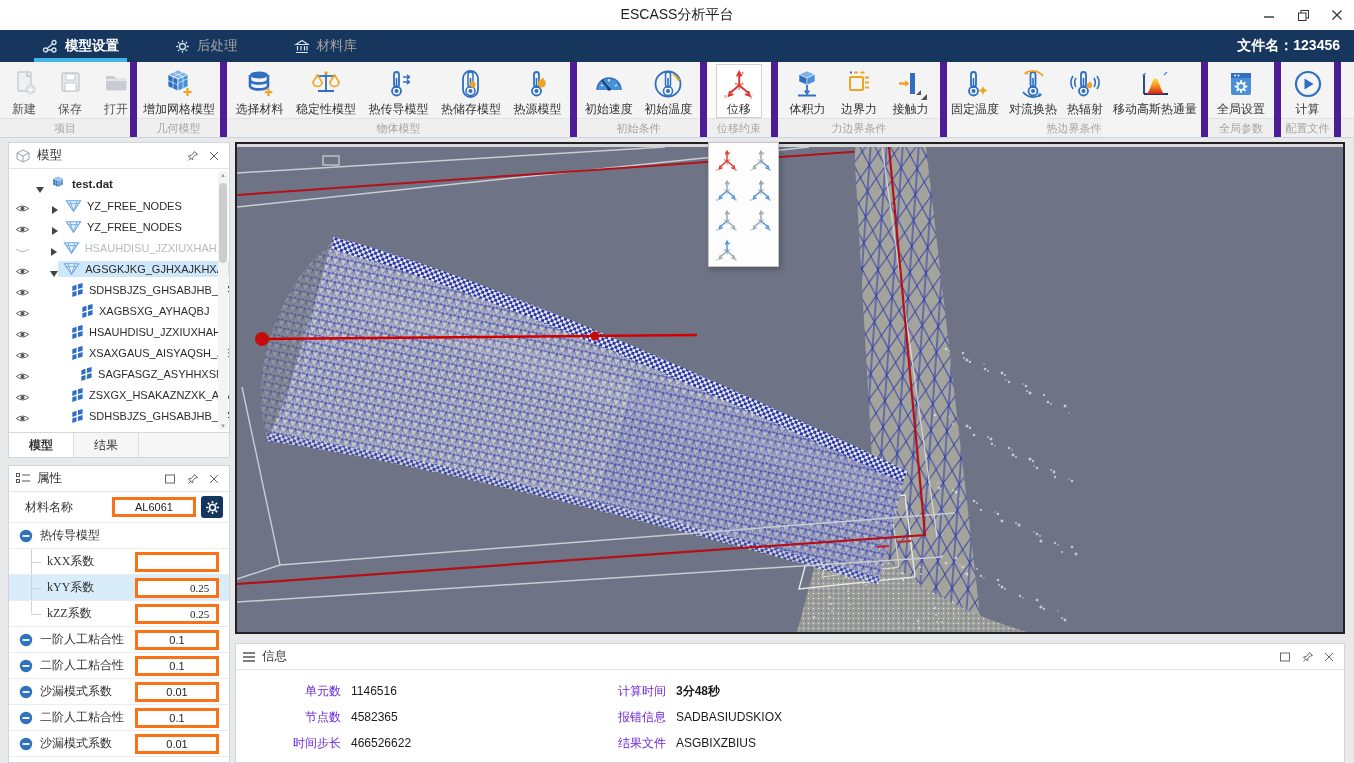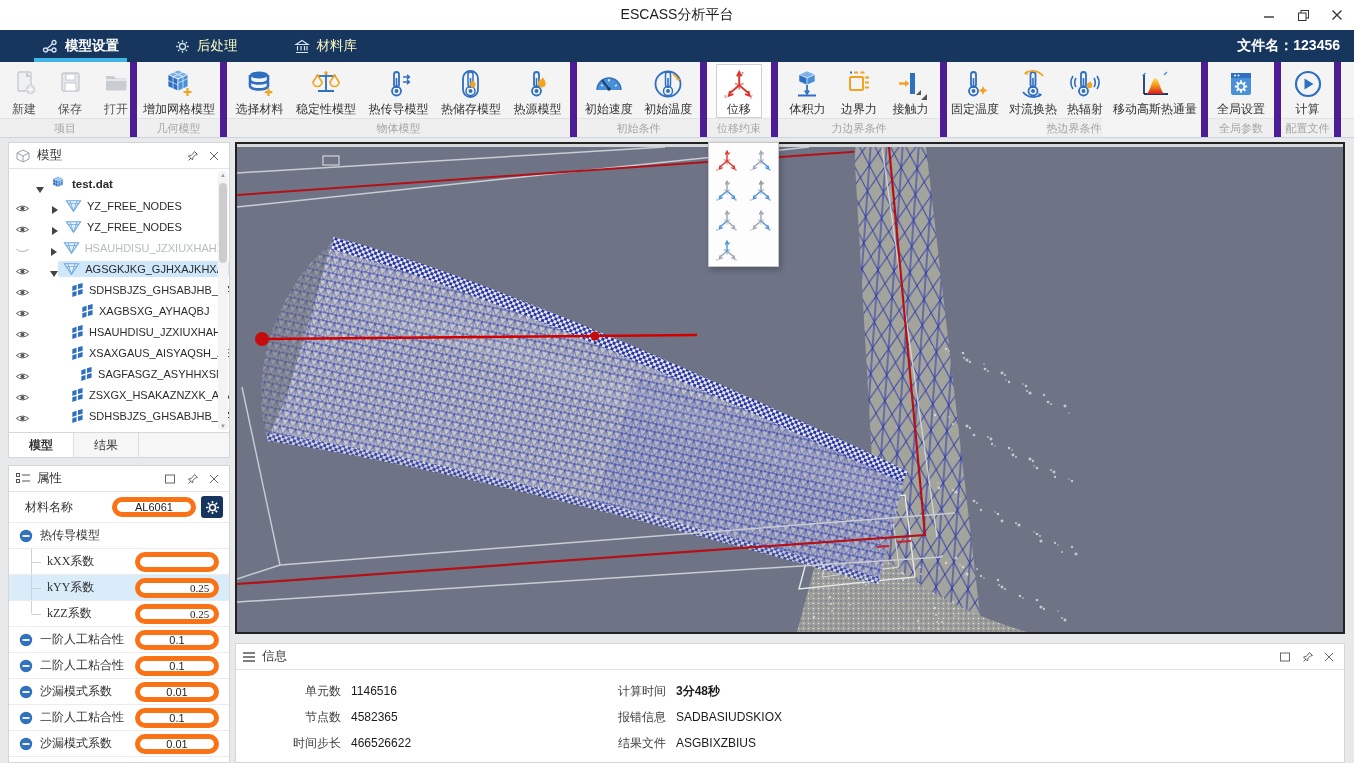--- a/index.html
+++ b/index.html
@@ -8,21 +8,21 @@
   .app { width:1354px; height:763px; display:flex; flex-direction:column; }
 
   
   .titlebar { height:30px; background:#ffffff; display:flex; align-items:center; position:relative; flex:none; }
   .titlebar .title { position:absolute; left:0; right:0; text-align:center; font-size:14px; color:#1c1c1c; }
   .win-controls { margin-left:auto; display:flex; z-index:2; }
   .win-btn { width:34px; height:30px; display:flex; align-items:center; justify-content:center; cursor:pointer; }
 
   
   .tabbar { height:32px; background:#16365e; display:flex; align-items:stretch; color:#fff; flex:none; position:relative; }
-  .tab { display:flex; align-items:center; gap:7px; padding:0 14px; margin-left:28px; font-size:13.5px; color:#fef9c3; position:relative; cursor:pointer; }
+  .tab { display:flex; align-items:center; gap:7px; padding:0 14px; margin-left:28px; font-size:13.5px; color:#a3a3a3; position:relative; cursor:pointer; }
   .tab.active { font-weight:bold; color:#fff; }
   .tab.active::after { content:""; position:absolute; left:6px; right:6px; bottom:0; height:4px; background:#41b4e8; }
   .file-label { margin-left:auto; display:flex; align-items:center; padding-right:14px; font-size:14px; font-weight:bold; color:#fff; }
 
   
   .ribbon { height:76px; background:#f4f4f4; display:flex; border-bottom:1px solid #c9d6e2; flex:none; }
   .rb-group { display:flex; flex-direction:column; border-right:7px solid #4c1d95; flex:none; }
   .rb-group.hl { background:#fbfbfb; }
   .rb-buttons { flex:1; display:flex; align-items:stretch; justify-content:space-evenly; padding:2px 1px 0 1px; }
   .rb-btn { display:flex; flex-direction:column; align-items:center; justify-content:flex-start; padding:2px 4px 0 4px; cursor:pointer; border:1px solid transparent; }
@@ -58,21 +58,21 @@
   .tree-thumb { position:absolute; top:12px; left:1px; width:8px; height:80px; background:#cdcdcd; border-radius:4px; }
   .tree-scroll .sa { position:absolute; left:2px; font-size:6px; color:#9a9a9a; }
   .bottom-tabs { height:25px; display:flex; border-top:1px solid #d8d8d8; flex:none; background:#f6f6f6; }
   .btab { padding:0 20px; display:flex; align-items:center; font-size:12px; color:#333; border-right:1px solid #ddd; cursor:pointer; }
   .btab.active { background:#fff; font-weight:bold; }
 
   
   .props-panel { flex:1; }
   .prow { display:flex; align-items:center; border-bottom:1px solid #ececec; flex:none; position:relative; }
   .prow .plabel { font-size:12px; color:#333; }
-  .pinput { width:84px; height:20px; border:5px solid #f97316; border-radius:10px; background:#fff; text-align:center; font-size:11px; color:#222; font-family:inherit; }
+  .pinput { width:84px; height:20px; border:3px solid #f97316; border-radius:0; background:#fff; text-align:center; font-size:11px; color:#222; font-family:inherit; }
   .prow-material { height:31px; padding:0 6px 0 16px; }
   .prow-material .pinput { margin-left:auto; }
   .gear-btn { width:22px; height:22px; margin-left:5px; background:#15355f; border-radius:3px; display:flex; align-items:center; justify-content:center; cursor:pointer; flex:none; }
   .prow-section { height:26px; padding-left:10px; gap:7px; }
   .prow-child { height:26px; padding-left:38px;font-family:Liberation Serif, serif; }
   .prow-child .pinput { margin-left:auto; margin-right:10px;padding-left:45px; }
   .prow-child.hlrow { background:#d9ecfa; }
   .prow-child .conn-v { position:absolute; left:22px; top:0; bottom:0; width:1px; background:#cdd2d7; }
   .prow-child.last .conn-v { bottom:13px; }
   .prow-child .conn-h { position:absolute; left:22px; top:13px; width:10px; height:1px; background:#cdd2d7; }
@@ -84,21 +84,21 @@
   .vp-topstrip { position:absolute; top:0; left:0; right:0; height:3px; background:#d7d8da; }
   .viewport svg.scene { position:absolute; top:3px; left:0; }
 
   
   .axis-dd { position:absolute; left:471px; top:-2px; width:71px; height:125px; background:#fdfdfd; border:1px solid #c6c6c6; box-shadow:2px 3px 6px rgba(0,0,0,.25); z-index:5; display:flex; flex-wrap:wrap; align-content:flex-start; padding:3px 4px; gap:3px 7px; }
   .axis-item { width:27px; height:27px; display:flex; align-items:center; justify-content:center; cursor:pointer; }
 
   
   .info-panel { flex:1; margin-top:9px; min-height:0; }
   .info-grid { display:grid; grid-template-columns:105px 215px 110px auto; grid-auto-rows:26px; align-items:center; padding:8px 0 0 10px; }
-  .info-label { text-align:right; color:#404040; font-size:12px; padding-right:10px; }
+  .info-label { text-align:right; color:#6d28d9; font-size:12px; padding-right:10px; }
   .info-value { color:#1b1b1b; font-size:12px; }
   .info-value.b { font-weight:bold; }
 
   svg { display:block; }
 </style>
 </head>
 <body>
 
 <div class="app">
 

